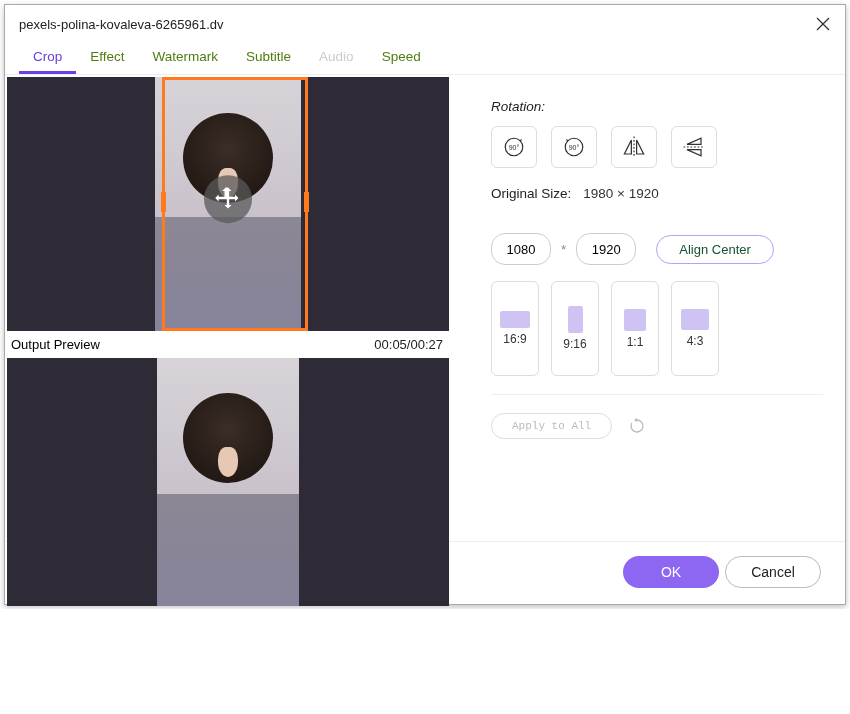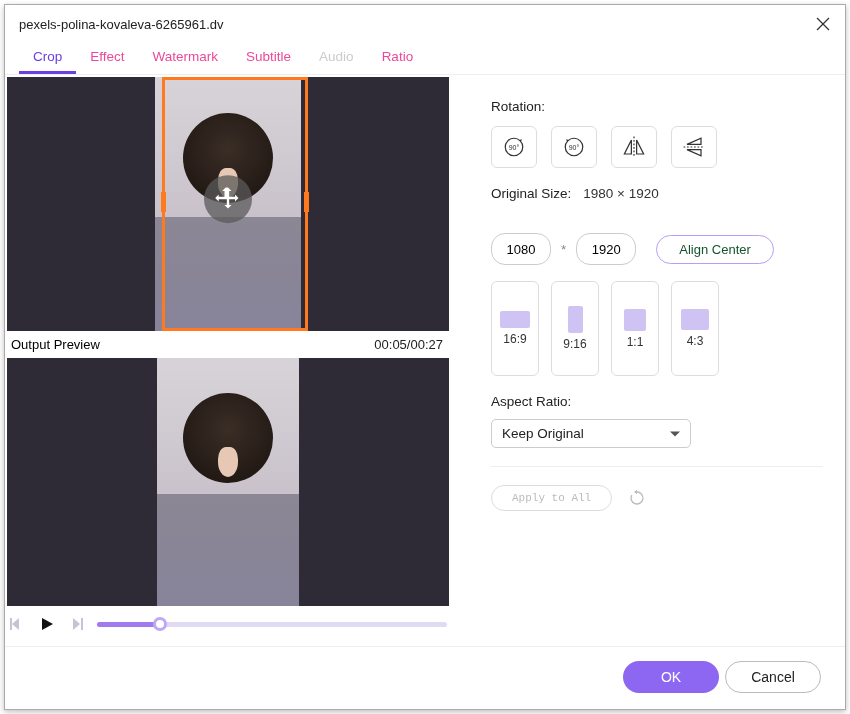--- a/index.html
+++ b/index.html
@@ -1,23 +1,23 @@
 <!DOCTYPE html>
 <html><head>
 <meta charset="utf-8">
 <style>
   * { box-sizing: border-box; margin: 0; padding: 0; font-family: "Segoe UI", Arial, sans-serif; }
   body { background: #fff; padding: 4px; }
-  .window { width: 842px; height: 706px; border: 1px solid #aaa; background: #fff; box-shadow: 0 2px 6px rgba(0,0,0,0.25); display:flex; flex-direction:column; }
+  .window { width: 842px; height: 601px; border: 1px solid #aaa; background: #fff; box-shadow: 0 2px 6px rgba(0,0,0,0.25); display:flex; flex-direction:column; }
   .titlebar { display:flex; align-items:center; justify-content:space-between; padding: 6px 8px 2px 14px; height:34px; }
   .titlebar .title { font-size: 13px; color:#222; }
   .close { width:28px; height:28px; display:flex; align-items:center; justify-content:center; cursor:pointer; }
   .close svg { width:14px; height:14px; }
   .tabs { display:flex; gap:0; padding: 4px 14px 0 14px; border-bottom:1px solid #eee; }
-  .tab { padding: 6px 14px 10px; font-size:13.5px; color:#ec4899; cursor:pointer; position:relative; }
+  .tab { padding: 6px 14px 10px; font-size:13.5px; color:#4d7c0f; cursor:pointer; position:relative; }
   .tab.disabled { color:#ccc; cursor:default; }
   .tab.active { color:#6b3fe0; font-weight:500; }
   .tab.active::after { content:""; position:absolute; left:0; right:0; bottom:0; height:3px; background:#6b3fe0; }
   .body { flex:1; display:flex; min-height:0; }
   .left-col { width: 458px; display:flex; flex-direction:column; padding:2px 14px 0 0; }
   .right-col { flex:1; padding: 24px 22px 10px 28px; display:flex; flex-direction:column; gap:18px; font-size:13.5px; color:#222; }
   .preview-box { background:#2e2b36; height:254px; position:relative; display:flex; align-items:center; justify-content:center; }
   .video-thumb { width:146px; height:254px; background:linear-gradient(180deg,#d8d3d9 0%, #c9c2cb 55%, #8b8794 55%, #87839a 100%); position:relative; overflow:hidden; }
   .video-thumb::before { content:""; position:absolute; top:14%; left:50%; width:90px; height:90px; border-radius:50%; background:radial-gradient(circle at 50% 40%, #3a2e26 0%, #241a15 70%); transform:translateX(-50%);}
   .video-thumb::after { content:""; position:absolute; top:36%; left:50%; width:20px; height:30px; background:#e7c8b4; border-radius:40% 40% 50% 50%; transform:translateX(-50%);}
@@ -34,21 +34,21 @@
   .move-indicator svg { width:28px; height:28px; fill:#fff;}
   .preview-info { display:flex; justify-content:space-between; align-items:center; padding:6px 6px; font-size:13px; background:#fff; }
   .preview-info .time{ color:#222; }
   .player-bar { display:flex; align-items:center; gap:10px; padding:4px 2px 10px; }
   .pb-btn { width:20px; height:20px; display:flex; align-items:center; justify-content:center; cursor:pointer;}
   .pb-btn svg{width:16px;height:16px;}
   .slider { flex:1; position:relative; height:28px; display:flex; align-items:center;}
   .slider-track{ width:100%; height:5px; background:#e0dbf2; border-radius:3px; position:relative;}
   .slider-fill{ position:absolute; left:0; top:0; bottom:0; background:#a07bf0; border-radius:3px;}
   .slider-thumb{ position:absolute; top:50%; width:14px; height:14px; background:#fff; border:3px solid #bda8f4; border-radius:50%; transform:translate(-50%,-50%);}
-  .section-label { color:#222; }
+  .section-label { color:#222;font-style:italic; }
   .rotation-row { display:flex; gap:14px; }
   .rot-btn { width:46px; height:42px; border:1px solid #ddd; border-radius:6px; display:flex; align-items:center; justify-content:center; cursor:pointer;}
   .rot-btn svg{ width:28px; height:28px; stroke:#333; fill:none; stroke-width:1.4;}
   .orig-size-row { display:flex; gap:12px; align-items:center;}
   .orig-size-row .val{ color:#333; }
   .crop-size-row{ display:flex; align-items:center; gap:20px; flex-wrap:wrap;}
   .crop-inputs { display:flex; align-items:center; gap:10px;}
   .dim-input{ width:60px; height:32px; border:1px solid #ccc; border-radius:14px; text-align:center; font-size:13px; padding:0 6px;}
   .mult{ color:#888;}
   .align-btn{ border:1.5px solid #b89ef5; color:#14532d; background:#fff; border-radius:16px; padding:6px 22px; font-size:13px; cursor:pointer;}
@@ -82,21 +82,21 @@
         </svg>
     </div>
   </div>
 
   <div class="tabs">
     <div class="tab active">Crop</div>
     <div class="tab">Effect</div>
     <div class="tab">Watermark</div>
     <div class="tab">Subtitle</div>
     <div class="tab disabled">Audio</div>
-    <div class="tab">Ratio</div>
+    <div class="tab">Speed</div>
   </div>
 
   <div class="body">
 
     <div class="left-col">
       <div class="preview-box" style="margin-left:2px;">
         <div class="video-thumb"></div>
         <div class="crop-frame" style="top:0;left:155px;width:146px;height:254px;">
           <div class="handle h-mid-l"></div>
             <div class="handle h-mid-r"></div>
@@ -209,26 +209,20 @@
             <div class="shape" style="width:22px;height:22px;"></div>
             <span class="lbl">1:1</span>
           </div>
           <div class="ratio-btn">
             <div class="shape" style="width:28px;height:21px;"></div>
             <span class="lbl">4:3</span>
           </div>
         </div>
       </div>
 
-      <div>
-        <div class="section-label">Aspect Ratio:</div>
-        <div class="aspect-select" style="margin-top:10px;">
-          <div class="sel">Keep Original</div>
-        </div>
-      </div>
 
       <hr class="divider">
 
       <div class="apply-row">
         <button class="apply-btn">Apply to All</button>
         <svg class="refresh-icn" viewBox="0 0 24 24">
             <path d="M12 4 a8 8 0 1 1 -7 4" fill="none" stroke="#bbb" stroke-width="1.8"></path>
             <polygon points="12,1 12,7 8,4" fill="#bbb"></polygon>
           </svg>
       </div>

